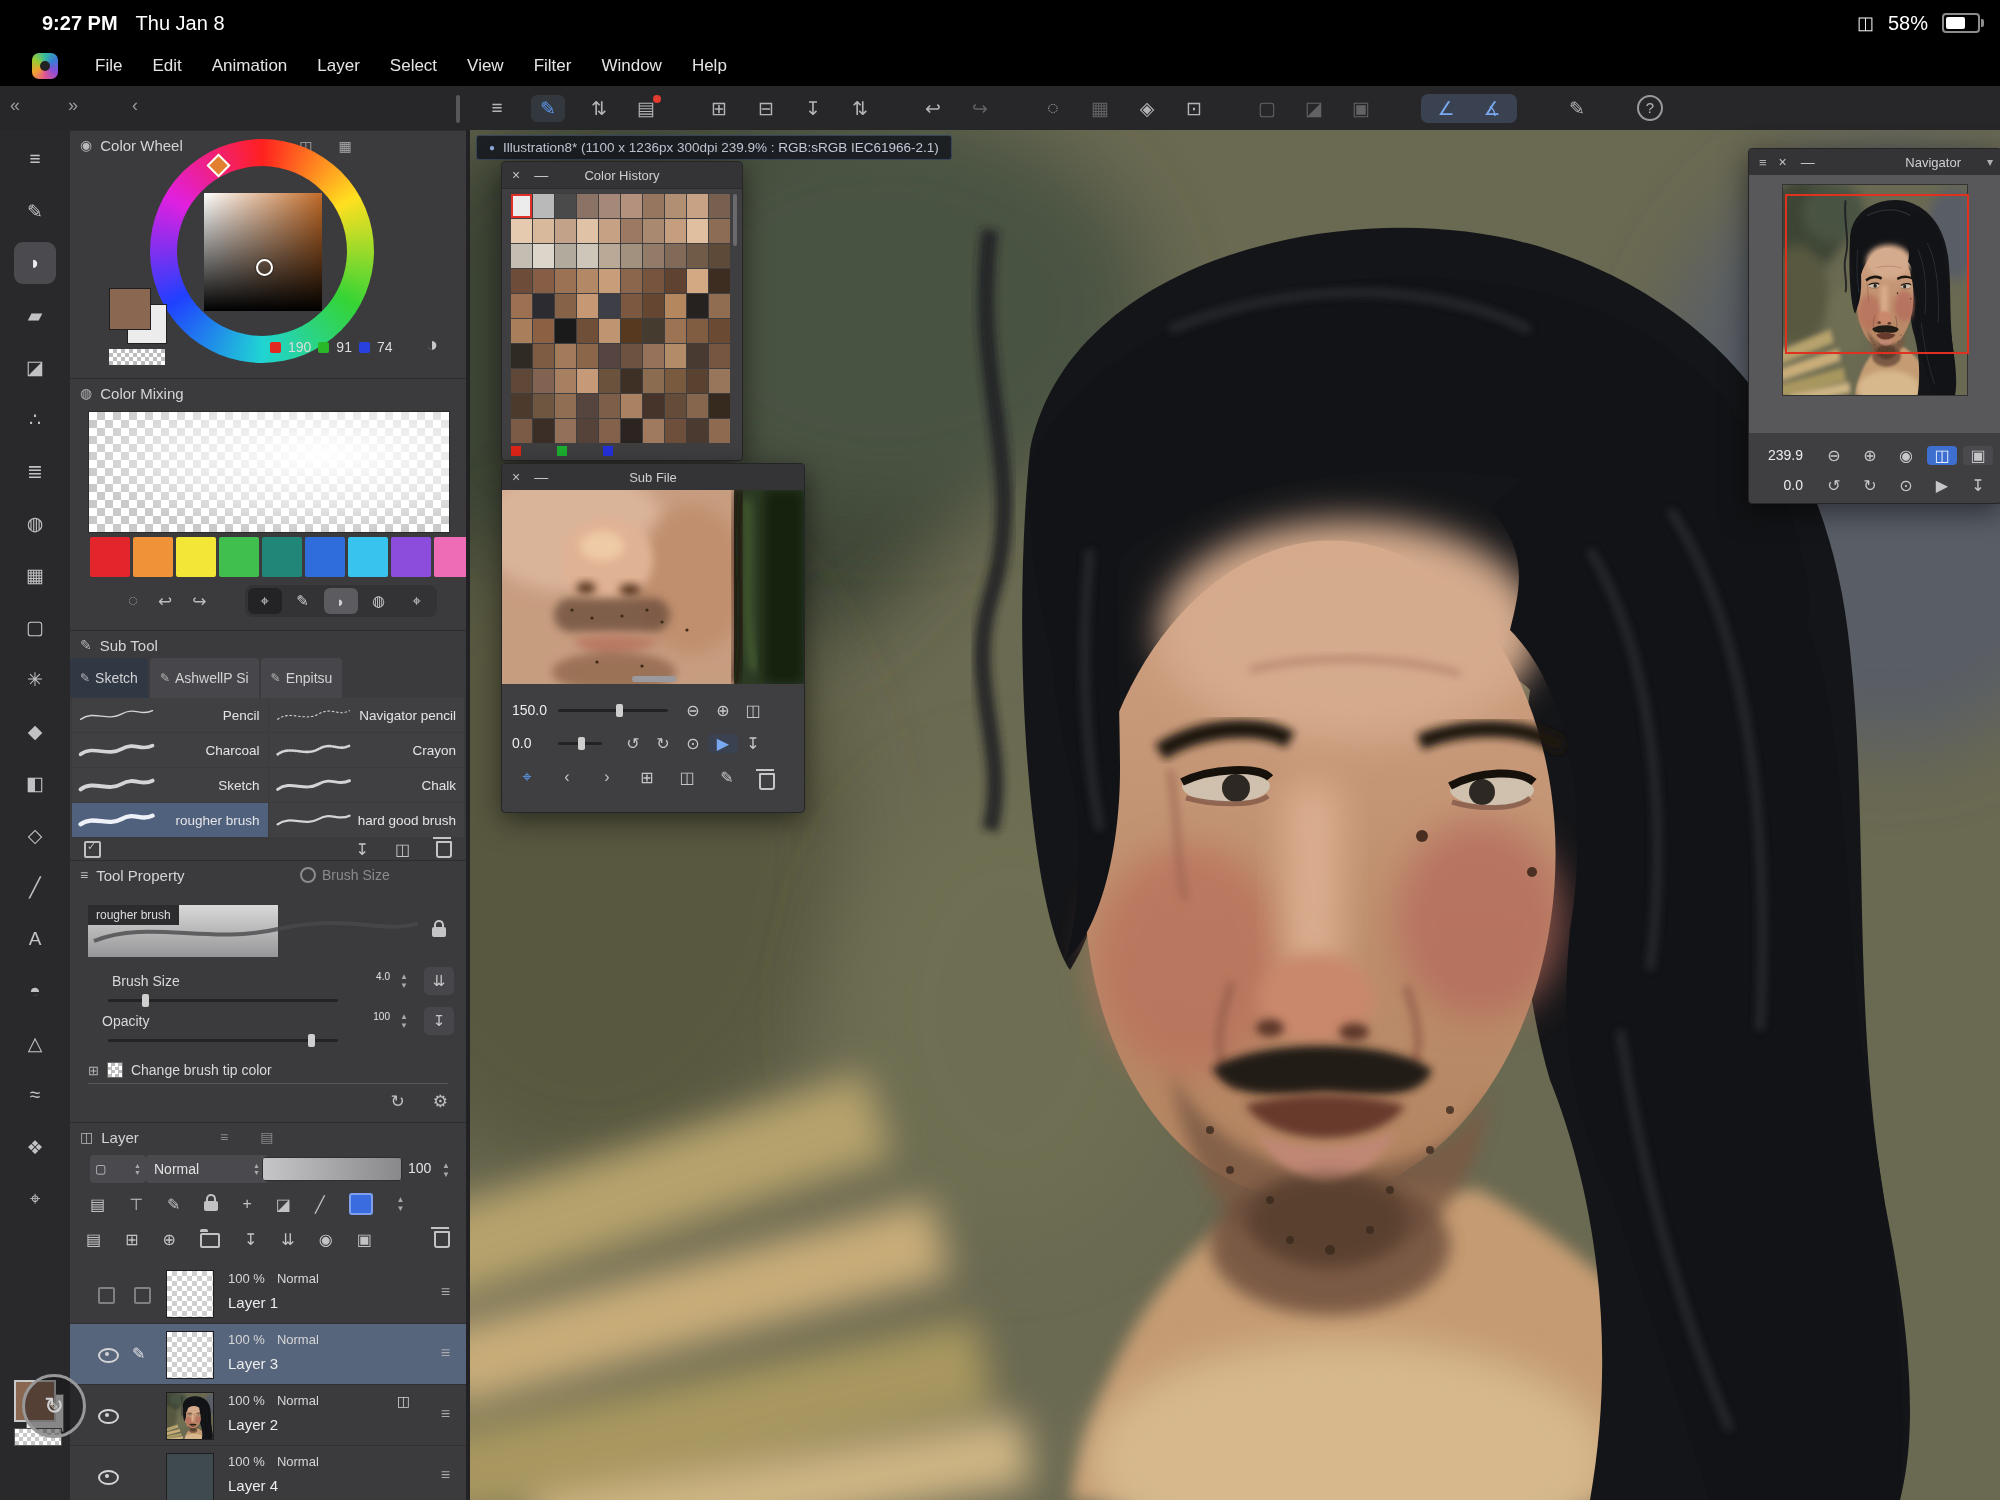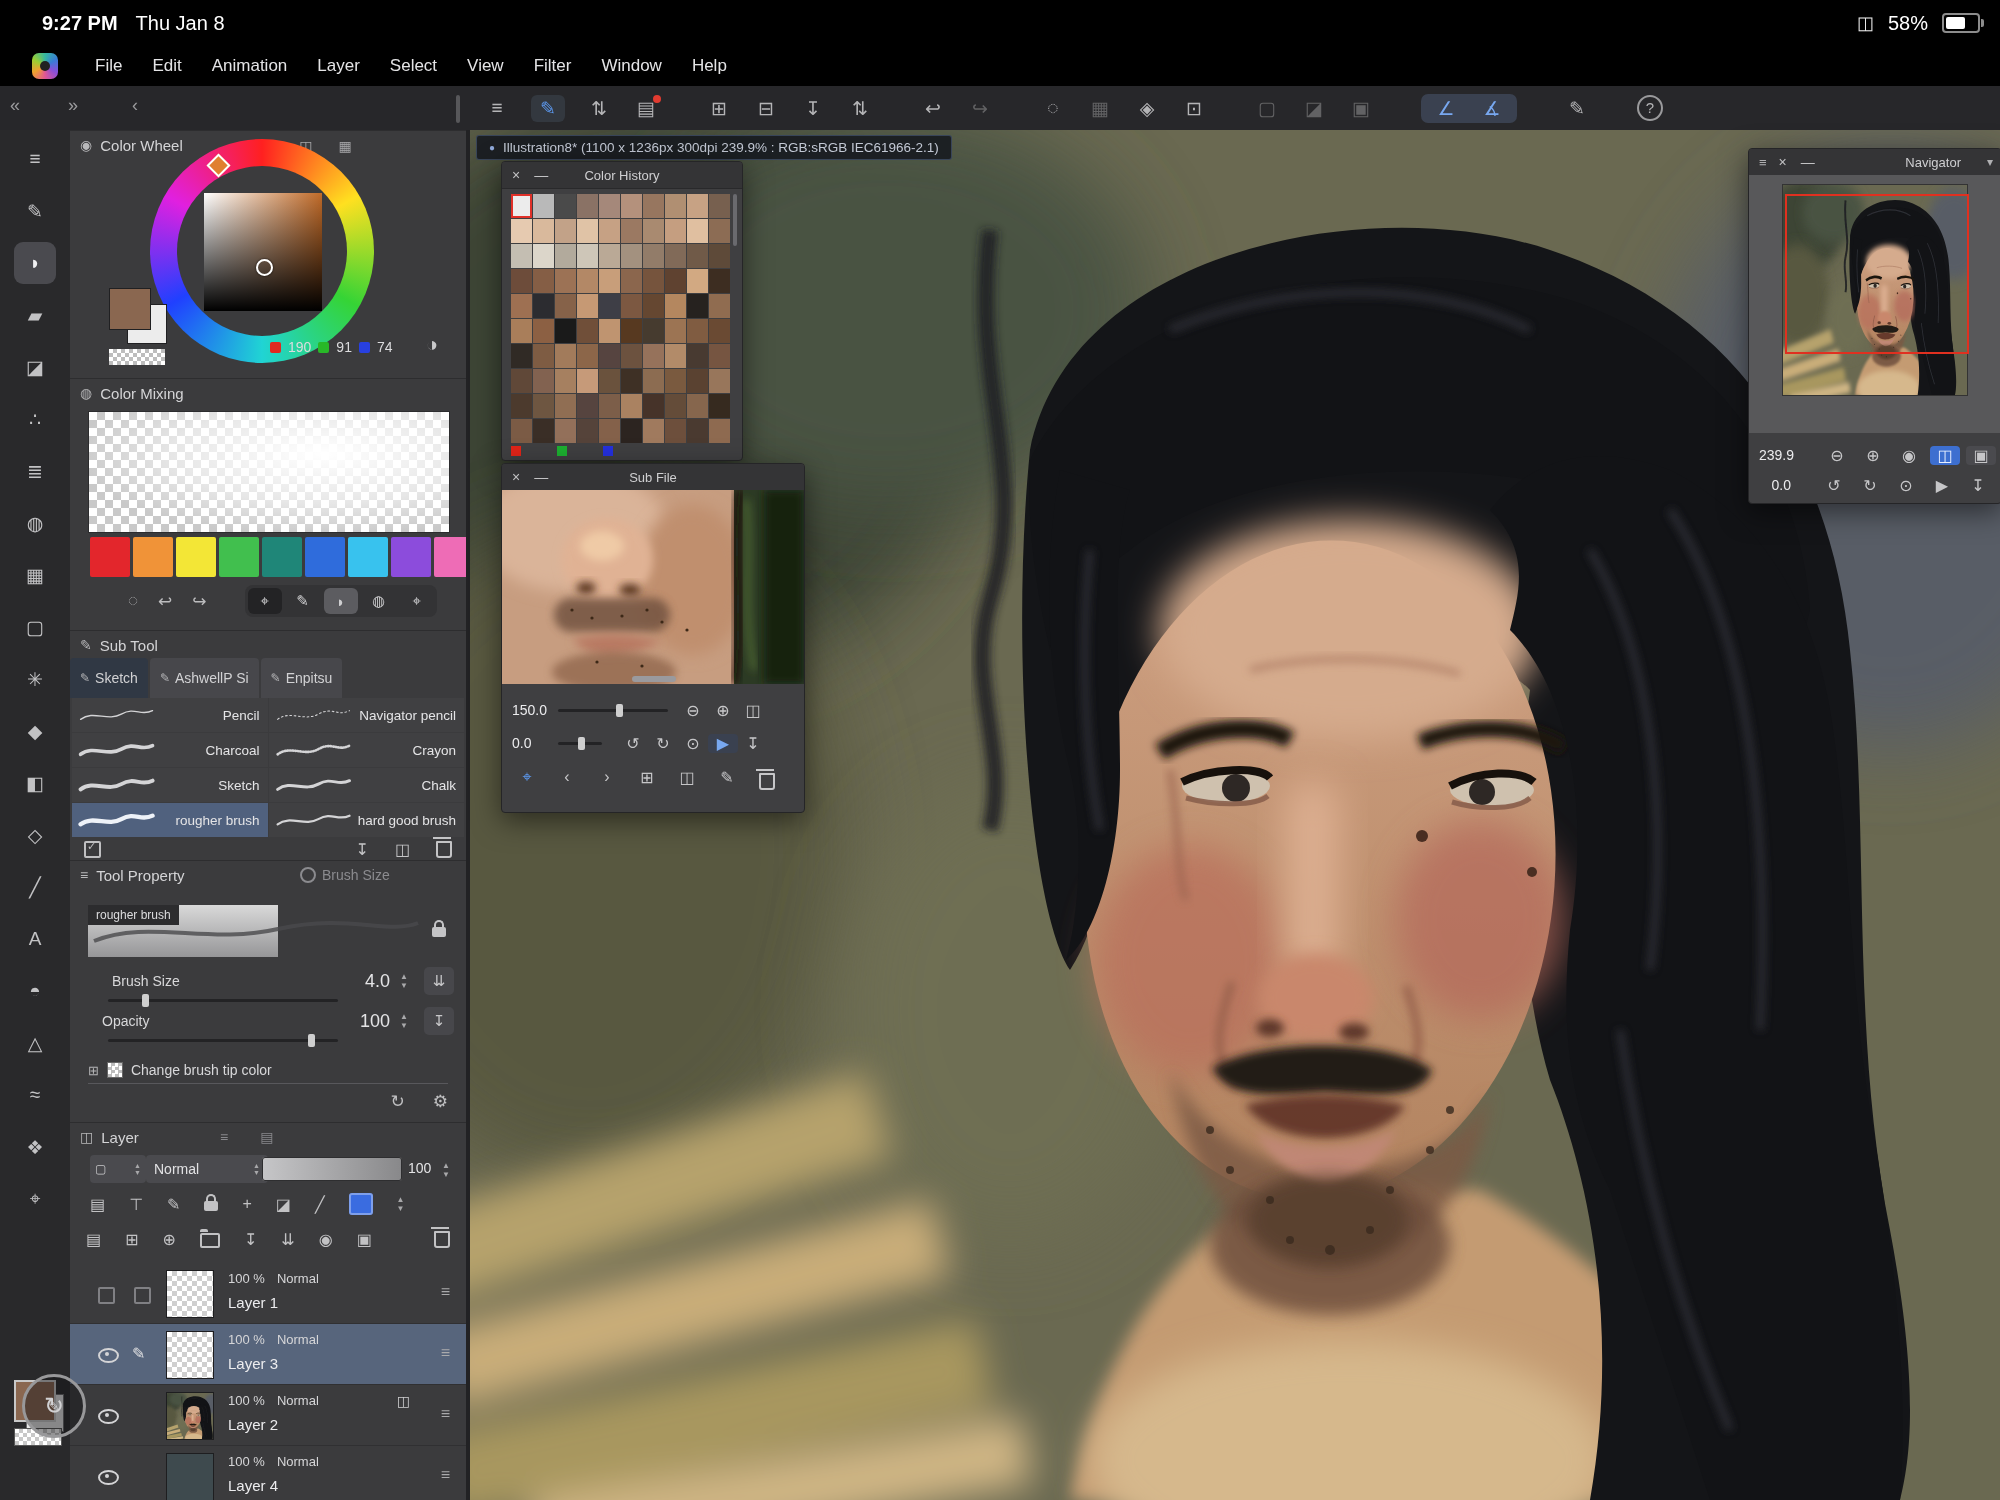--- a/index.html
+++ b/index.html
@@ -98,21 +98,21 @@
   #p-prop{top:730px;height:262px;}
   .tp-tab2{position:absolute;left:230px;top:6px;display:flex;gap:6px;align-items:center;color:#8b8b8f;font-size:14px;}
   .tp-tab2 .circ{width:12px;height:12px;border:2px solid #8b8b8f;border-radius:50%;}
   .brush-preview{position:absolute;left:18px;top:44px;width:190px;height:52px;background:linear-gradient(#d9d9d9,#969698);}
   .bp-chip{position:absolute;left:0px;top:0px;background:#2c2c2e;color:#dcdcde;font-size:12px;padding:3px 8px;}
   .bp-stroke{position:absolute;left:18px;top:44px;width:336px;height:52px;pointer-events:none;}
   .tp-lock{position:absolute;left:362px;top:58px;color:#c4c4c6;}
   .tp-label{position:absolute;font-size:14px;color:#d8d8da;}
   .tp-slider{position:absolute;height:3px;background:#232325;border-radius:2px;}
   .tp-handle{position:absolute;top:-5px;width:7px;height:13px;background:#cfcfcf;border-radius:2px;}
-  .tp-val{position:absolute;font-size:18px;color:#e4e4e6;text-align:right;width:40px;}
+  .tp-val{position:absolute;font-size:10px;color:#e4e4e6;text-align:right;width:40px;}
   .steppers{position:absolute;display:flex;flex-direction:column;gap:1px;color:#a8a8aa;font-size:8px;line-height:8px;}
   .tp-sidebtn{position:absolute;left:354px;width:30px;height:28px;background:#47474b;border-radius:5px;display:flex;align-items:center;justify-content:center;color:#c8c8ca;font-size:15px;}
   .tip-row{position:absolute;left:18px;top:196px;right:18px;height:26px;display:flex;align-items:center;gap:8px;border-bottom:1px solid #58585c;color:#d8d8da;font-size:14px;}
   .tip-plus{font-size:13px;color:#b4b4b6;}
   .tip-check{width:14px;height:14px;background:repeating-conic-gradient(#bdbdbd 0% 25%,#fff 0% 50%);background-size:7px 7px;border:1px solid #666;}
   .tp-foot{position:absolute;right:18px;top:230px;display:flex;gap:28px;color:#c0c0c2;font-size:17px;}
 
   
   #p-layer{top:992px;height:378px;}
   .lp-headicons{position:absolute;left:150px;top:6px;display:flex;gap:32px;color:#88888c;font-size:14px;}
@@ -174,21 +174,21 @@
   .sv-val{font-size:14px;color:#ececee;width:46px;}
   .sv-track{height:3px;background:#232325;border-radius:2px;position:relative;flex:0 0 auto;}
   .sv-handle{position:absolute;top:-5px;width:7px;height:13px;background:#cfcfcf;border-radius:2px;}
 
   #navigator{left:1748px;top:148px;width:252px;height:354px;}
   .nav-head-extra{color:#b0b0b2;font-size:13px;margin-right:12px;}
   .nav-collapse{position:absolute;right:8px;color:#b0b0b2;font-size:12px;}
   .nav-thumb-area{position:absolute;left:0;top:26px;width:252px;height:258px;background:#58585a;}
   .nav-mini{position:absolute;left:34px;top:10px;width:184px;height:210px;box-shadow:0 0 0 1px #333;}
   .nav-viewrect{position:absolute;left:36px;top:19px;width:180px;height:156px;border:2px solid #e03020;z-index:2;}
-  .nav-row{position:absolute;left:10px;right:8px;display:flex;align-items:center;gap:20px;color:#c6c6c8;}
+  .nav-row{position:absolute;left:10px;right:8px;display:flex;align-items:center;gap:8px;color:#c6c6c8;}
   .nav-val{font-size:14px;color:#ececee;width:44px;text-align:right;margin-right:8px;}
   .nav-row .icon{width:30px;text-align:center;font-size:16px;}
   .nav-row .icon.on-box{background:#3d6fd0;border-radius:4px;color:#e8f0ff;}
   .nav-row .icon.box{background:#4a4a4e;border-radius:4px;}
 
   
   .icon-trash{display:inline-block;width:12px;height:13px;border:2px solid currentColor;border-radius:1px 1px 3px 3px;position:relative;margin-top:5px;}
   .icon-trash::before{content:"";position:absolute;left:-5px;top:-6px;width:18px;height:2px;background:currentColor;}
   .icon-lock{display:inline-block;width:14px;height:10px;background:currentColor;border-radius:2px;position:relative;margin-top:8px;}
   .icon-lock::before{content:"";position:absolute;left:2px;top:-7px;width:6px;height:6px;border:2px solid currentColor;border-bottom:none;border-radius:5px 5px 0 0;}

